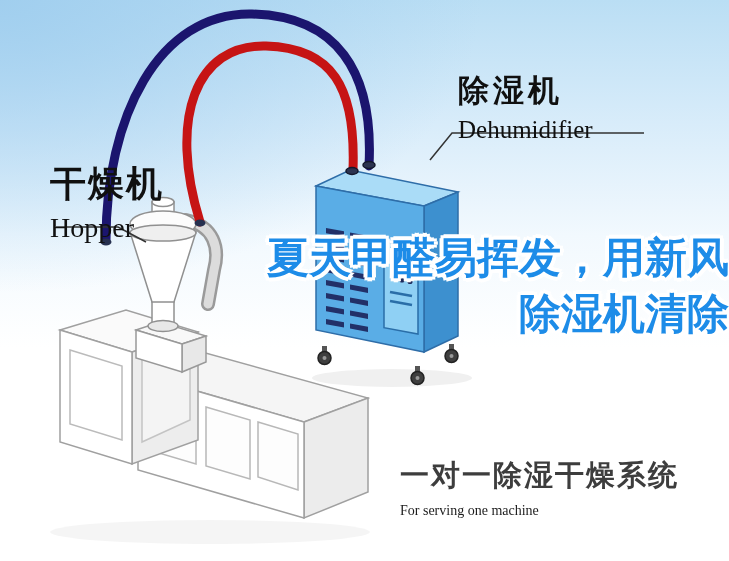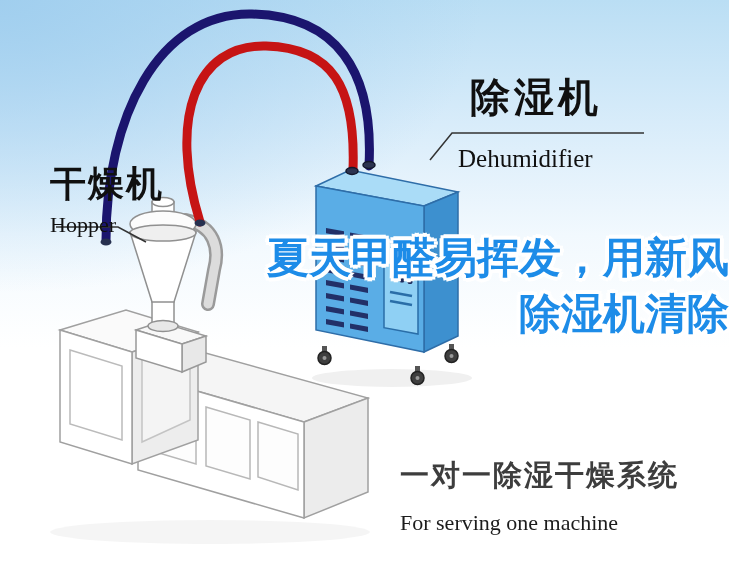--- a/index.html
+++ b/index.html
@@ -9,34 +9,34 @@
       radial-gradient(120% 95% at 0% 0%, rgba(158,205,238,.9) 0%, rgba(255,255,255,0) 55%),
       linear-gradient(180deg,#badef4 0%, #d8ecfa 22%, #f2f9fe 42%, #ffffff 62%, #ffffff 100%);
     font-family:"Liberation Sans", sans-serif;
   }
   .illustration{position:absolute;left:0;top:0;}
   .label{position:absolute;color:#101010;}
   .label .zh{font-weight:bold;}
   .label .en{font-family:"Liberation Serif", serif;}
   .hopper-label{left:50px;top:160px;}
   .hopper-label .zh{font-size:36px;letter-spacing:2px;}
-  .hopper-label .en{font-size:22px;margin-top:3px;}
+  .hopper-label .en{font-size:28px;margin-top:3px;}
   .dehum-label{left:458px;top:70px;}
-  .dehum-label .zh{font-size:40px;letter-spacing:4px;margin-left:12px;}
-  .dehum-label .en{font-size:25px;margin-top:20px;}
+  .dehum-label .zh{font-size:31px;letter-spacing:4px;}
+  .dehum-label .en{font-size:25px;margin-top:4px;}
   .slogan{
     position:absolute;left:0;right:0;top:230px;text-align:right;
     font-weight:bold;font-size:42px;line-height:56px;color:#1d8ce8;
     text-shadow:
       -3px -3px 0 #fff, 3px -3px 0 #fff, -3px 3px 0 #fff, 3px 3px 0 #fff,
       -4px 0 0 #fff, 4px 0 0 #fff, 0 -4px 0 #fff, 0 4px 0 #fff;
   }
   .caption{position:absolute;left:400px;top:456px;width:300px;}
   .caption .zh{font-size:29px;font-weight:bold;color:#3d3d3d;letter-spacing:2px;}
-  .caption .en{font-family:"Liberation Serif", serif;font-size:22px;color:#1c1c1c;margin-top:14px;}
+  .caption .en{font-family:"Liberation Serif", serif;font-size:14px;color:#1c1c1c;margin-top:7px;}
 </style>
 </head>
 <body>
 
 <div class="canvas">
 
   <svg class="illustration" width="729" height="561" viewBox="0 0 729 561">
     <defs>
       <path id="vent-dash" d="M0,0 l18,3.3 l0,5.2 l-18,-3.3 Z"></path>
     </defs>

